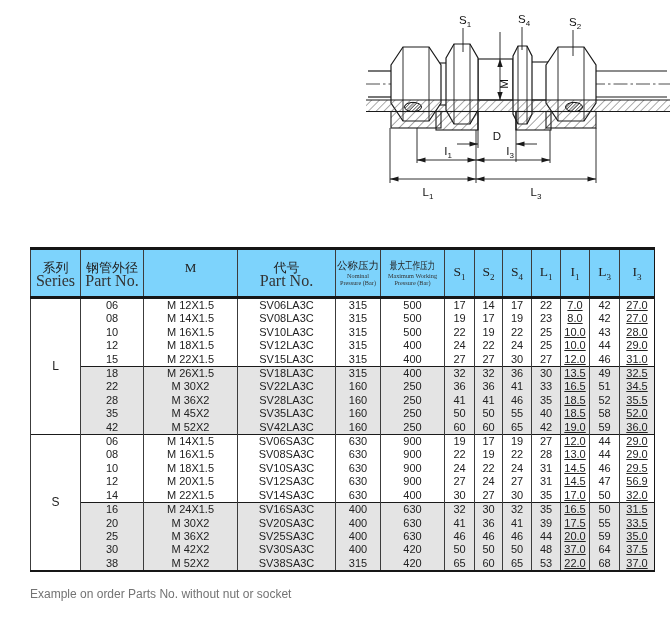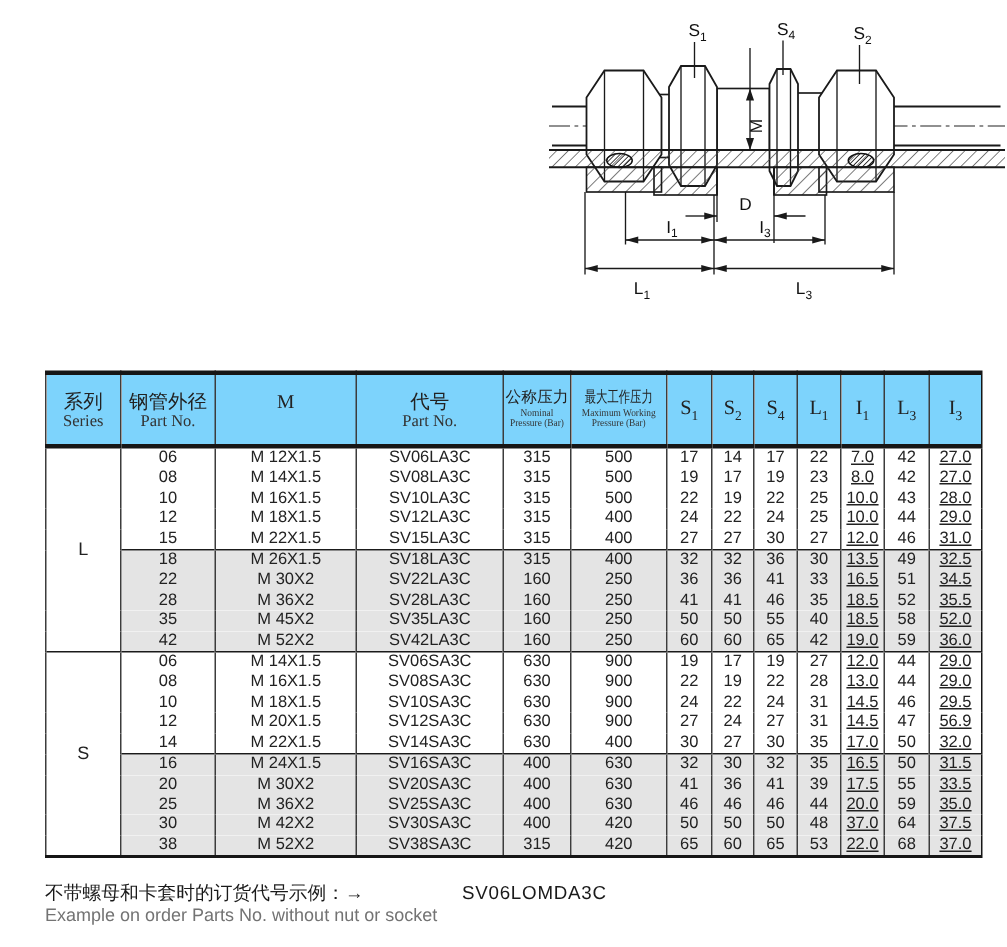--- a/index.html
+++ b/index.html
@@ -20,21 +20,21 @@
   .spec-table td,.spec-table th{
     border-left:1px solid #3c3c3c;padding:0;overflow:hidden;white-space:nowrap;
     text-align:center;vertical-align:middle;font-weight:normal;
   }
   .spec-table{border:1.6px solid #161616;border-top-width:3px;border-bottom-width:2px;}
   .spec-table thead th{
     border-bottom:3px solid #161616;background:#7dd3fc;height:46px;font-family:Liberation Serif, serif;
   }
   .spec-table tbody td{height:13.4px;line-height:13.4px;}
   .hd-cn{font-size:13px;line-height:15px;}
-  .hd-en{font-size:11px;line-height:12px;color:#333;}
+  .hd-en{font-size:16px;line-height:12px;color:#333;}
   .hp .hd-cn{font-size:10.5px;line-height:12px;}
   .hp.squeeze .hd-cn{transform:scaleX(0.72);transform-origin:50% 50%;}
   .hp .hd-en{font-size:6.8px;line-height:7.5px;transform:scaleX(0.92);transform-origin:50% 50%;color:#333;}
   .hsym{font-size:13.5px;}
   .hsym sub{font-size:9px;}
   .c-series{vertical-align:top;padding-top:1px;font-size:12px;}
   .c-i{text-align:right;padding-right:6px;text-decoration:underline;}
   tr.shaded td:not(.c-series){background:#e4e4e4;}
   tr.group-sep td{border-top:1.5px solid #1a1a1a;margin-left:36px;}
   tr.series-sep td{border-top:1.7px solid #1a1a1a;}
@@ -503,18 +503,14 @@
         <td class="c-sym">65</td>
         <td class="c-sym">53</td>
         <td class="c-i">22.0</td>
         <td class="c-sym">68</td>
         <td class="c-i">37.0</td>
       </tr>
     </tbody>
 </table>
 
 <div class="footer">
-  <div class="cn-line">
-    <span>不带螺母和卡套时的订货代号示例：→</span>
-    <span class="code">SV06LOMDA3C</span>
-  </div>
   <div class="en-line">Example on order Parts No. without nut or socket</div>
 </div>
 
 </body></html>

